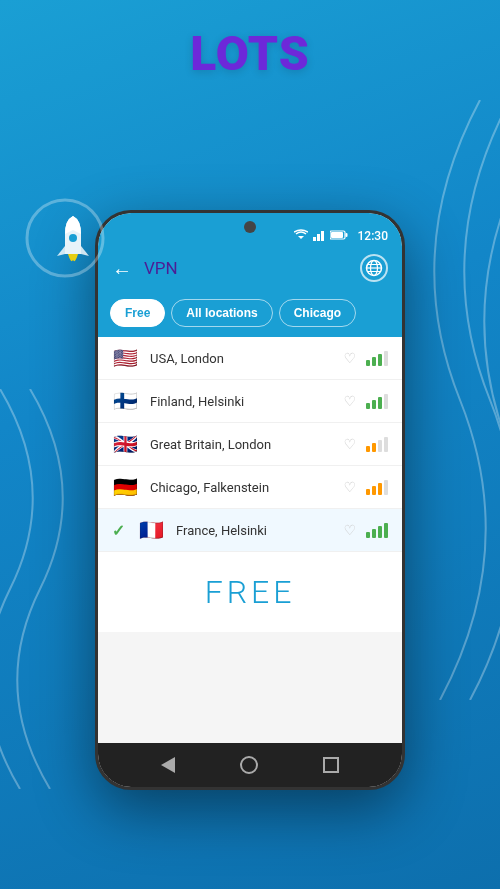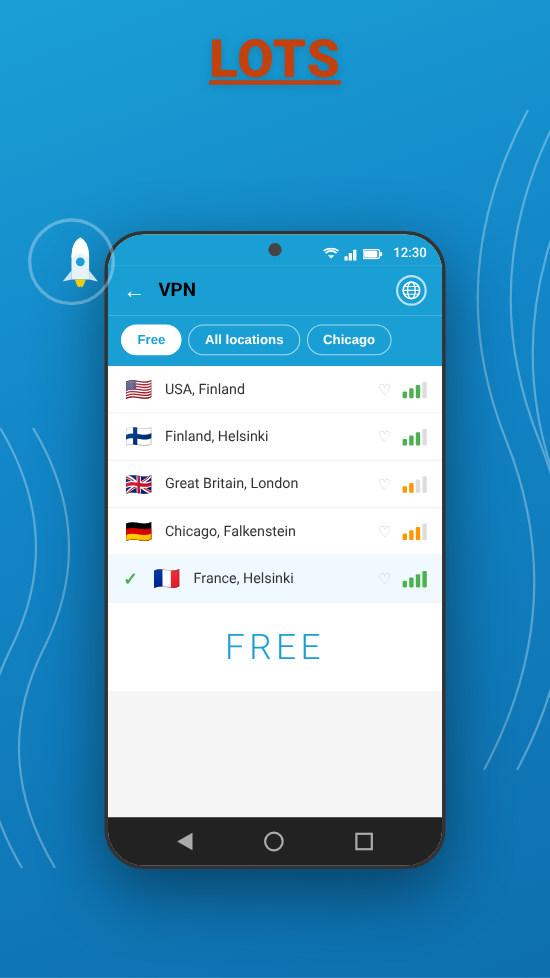--- a/index.html
+++ b/index.html
@@ -16,26 +16,25 @@
     .hero-text {
       position: absolute;
       top: 28px;
       left: 0; right: 0;
       text-align: center;
       z-index: 2;
     }
     .hero-text h1 {
       font-size: 48px;
       font-weight: 900;
-      color: #c2410c;
+      color: #6d28d9;
       text-transform: uppercase;
       line-height: 1.1;
       letter-spacing: 1px;
       text-shadow: 0 2px 8px rgba(0,0,0,0.15);
-      text-decoration: underline;
     }
 
     
     .rocket-icon {
       position: absolute;
       top: 198px;
       left: 25px;
       z-index: 3;
       width: 80px;
       height: 80px;
@@ -64,23 +63,23 @@
       background: #f5f5f5;
       border-radius: 33px;
       overflow: hidden;
     }
 
     
     .status-bar {
       background: #1a9fd4;
       height: 28px;
       display: flex;
-      align-items: flex-end;
+      align-items: flex-start;
       justify-content: flex-end;
-      padding: 4px 14px;
+      padding: 16px 14px;
       gap: 6px;
     }
     .status-bar .icons {
       display: flex;
       align-items: center;
       gap: 5px;
     }
     .status-bar .time {
       font-size: 12px;
       color: white;
@@ -97,23 +96,23 @@
       padding: 0 14px;
       gap: 12px;
     }
     .nav-back {
       color: white;
       font-size: 20px;
       cursor: pointer;
     }
     .nav-title {
       flex: 1;
-      color: #000000;
+      color: #4c1d95;
       font-size: 17px;
-      font-weight: 700;
+      font-weight: 400;
     }
     .nav-globe {
       width: 28px;
       height: 28px;
       border-radius: 50%;
       border: 2px solid rgba(255,255,255,0.7);
       display: flex;
       align-items: center;
       justify-content: center;
       color: white;
@@ -366,21 +365,21 @@
     <div class="tab-bar">
       <button class="tab-btn active">Free</button>
       <button class="tab-btn">All locations</button>
       <button class="tab-btn">Chicago</button>
     </div>
 
     <div class="server-list">
 
       <div class="server-item">
         <span class="flag-icon">🇺🇸</span>
-        <span class="server-name">USA, Finland</span>
+        <span class="server-name">USA, London</span>
         <span class="heart-icon">♡</span>
         <div class="signal-bars">
           <div class="bar green" style="height:6px"></div>
           <div class="bar green" style="height:9px"></div>
           <div class="bar green" style="height:12px"></div>
           <div class="bar grey" style="height:15px"></div>
         </div>
       </div>
 
       <div class="server-item">

